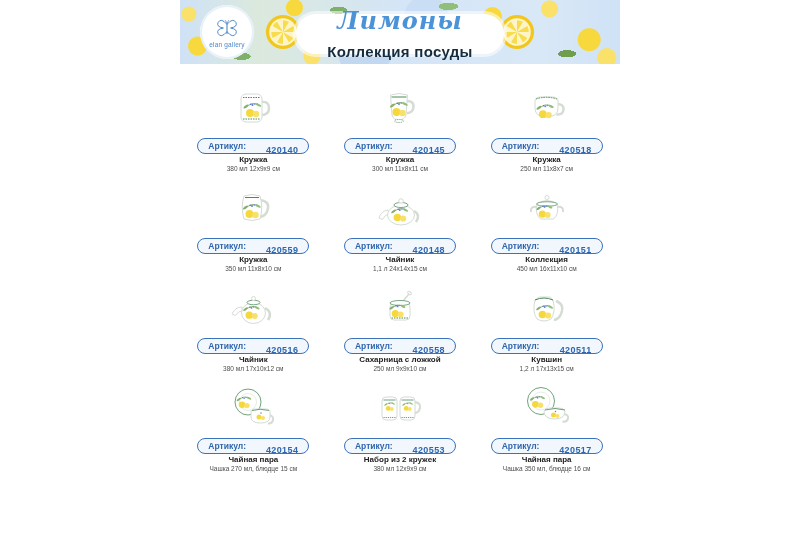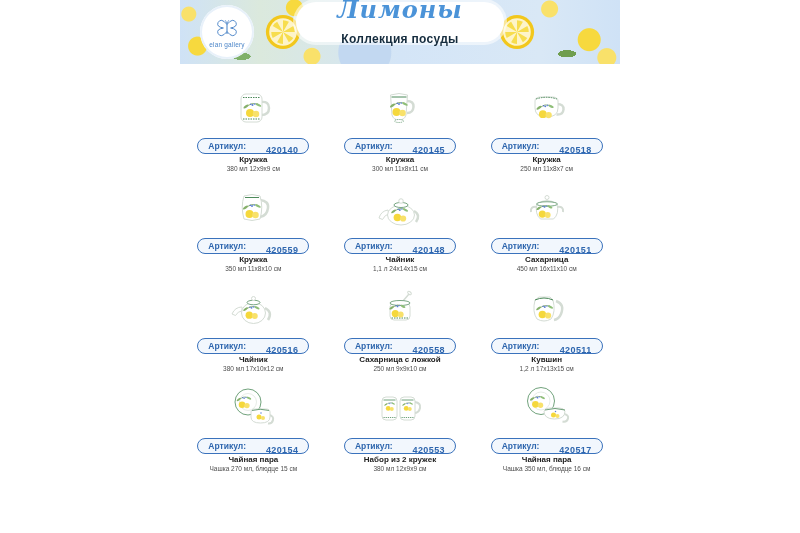--- a/index.html
+++ b/index.html
@@ -21,30 +21,30 @@
       radial-gradient(circle at 97% 90%, #f9e16a 0 9px, transparent 10px),
       radial-gradient(ellipse 15px 6px at 14% 88%, #7fb069 0 60%, transparent 61%),
       radial-gradient(ellipse 16px 6px at 61% 10%, #8fbf78 0 60%, transparent 61%),
       radial-gradient(ellipse 15px 6px at 88% 84%, #6f9e4f 0 60%, transparent 61%),
       radial-gradient(ellipse 14px 6px at 36% 16%, #7fb069 0 60%, transparent 61%),
       radial-gradient(circle at 42% 82%, #c2d8f1 0 26px, transparent 27px),
       radial-gradient(circle at 56% 28%, #c9ddf4 0 22px, transparent 23px),
       linear-gradient(90deg,#cfe2f6,#dbe9dd 18%,#d4e5f7 50%,#d9e8f6 82%,#cfe2f6);
   }
   .title-panel{
-    position:absolute;left:50%;top:2px;transform:translateX(-50%);
+    position:absolute;left:50%;top:14px;transform:translateX(-50%);
     width:208px;height:40px;background:#ffffff;border-radius:28px;
     display:flex;flex-direction:column;align-items:center;justify-content:center;
     box-shadow:0 0 0 3px rgba(255,255,255,.55);
   }
   .banner-title{
     font-size:24px;line-height:24px;color:#4b93d8;font-weight:bold;font-style:italic;
     letter-spacing:1px;font-family:"DejaVu Serif", serif;
   }
-  .banner-subtitle{font-size:12px;font-weight:bold;color:#152c3e;margin-top:10px;letter-spacing:.3px;}
+  .banner-subtitle{font-size:15px;font-weight:bold;color:#152c3e;margin-top:10px;letter-spacing:.3px;}
   .logo{
     position:absolute;left:20px;top:5px;width:54px;height:54px;border-radius:50%;
     background:#ffffff;box-shadow:inset 0 0 0 2px #e8f1fa;
     display:flex;flex-direction:column;align-items:center;justify-content:center;
   }
   .logo svg{width:26px;height:24px;}
   .logo-text{font-size:6.5px;color:#4b85c8;margin-top:1px;letter-spacing:.2px;}
   .lemon-slice{position:absolute;width:38px;height:38px;top:13px;}
   .lemon-slice.left{left:calc(50% - 136px);}
   .lemon-slice.right{left:calc(50% + 98px);}
@@ -319,21 +319,21 @@
   <div class="card">
     <div class="product-image">
       <svg class="product-svg">
             <use href="#sugar-bowl"></use>
           </svg>
     </div>
     <div class="badge">
       <span class="badge-label">Артикул:</span>
       <span class="badge-number">420151</span>
     </div>
-    <div class="product-name">Сахарница</div>
+    <div class="product-name">Коллекция</div>
     <div class="product-size">450 мл 16х11х10 см</div>
   </div>
 
   <div class="card">
     <div class="product-image">
       <svg class="product-svg">
             <use href="#teapot-tall"></use>
           </svg>
     </div>
     <div class="badge">

